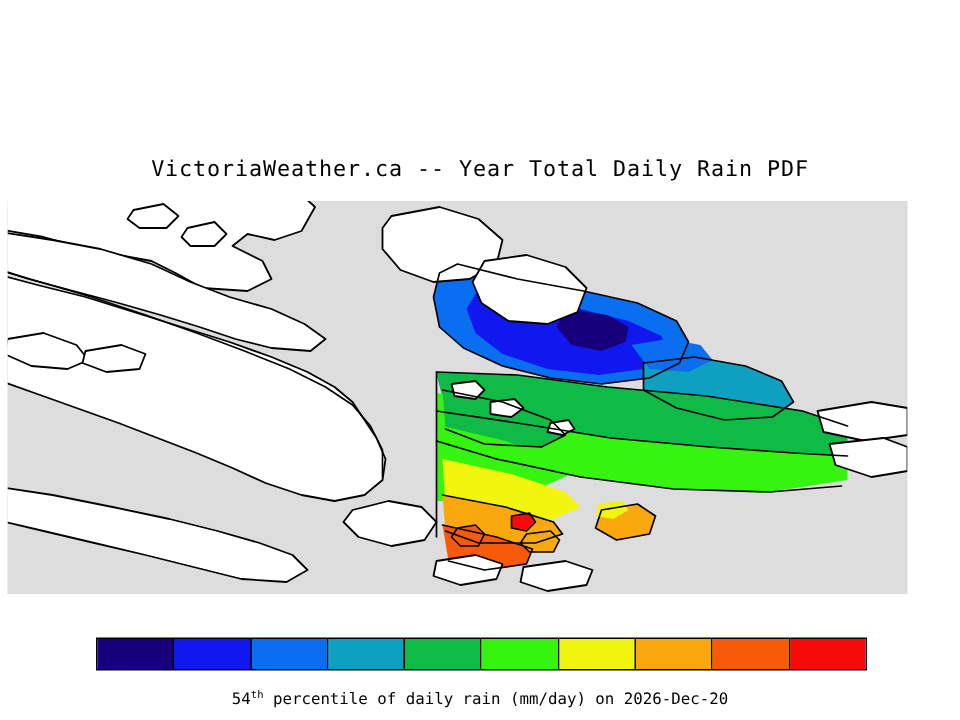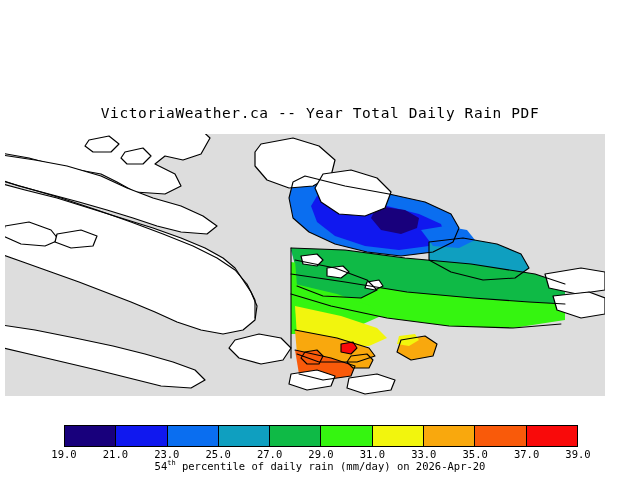--- a/index.html
+++ b/index.html
@@ -232,31 +232,18 @@
       <div class="cbar-seg" style="background: rgb(10, 110, 240);"></div>
       <div class="cbar-seg" style="background: rgb(15, 159, 192);"></div>
       <div class="cbar-seg" style="background: rgb(15, 186, 70);"></div>
       <div class="cbar-seg" style="background: rgb(53, 245, 16);"></div>
       <div class="cbar-seg" style="background: rgb(242, 245, 13);"></div>
       <div class="cbar-seg" style="background: rgb(249, 168, 13);"></div>
       <div class="cbar-seg" style="background: rgb(249, 90, 10);"></div>
       <div class="cbar-seg" style="background: rgb(249, 10, 10);"></div>
     </div>
 
-  <div class="cbar-ticks" id="colorbar-ticks">
-      <span class="cbar-tick" style="left: 64px;">19.0</span>
-      <span class="cbar-tick" style="left: 115.4px;">21.0</span>
-      <span class="cbar-tick" style="left: 166.8px;">23.0</span>
-      <span class="cbar-tick" style="left: 218.2px;">25.0</span>
-      <span class="cbar-tick" style="left: 269.6px;">27.0</span>
-      <span class="cbar-tick" style="left: 321px;">29.0</span>
-      <span class="cbar-tick" style="left: 372.4px;">31.0</span>
-      <span class="cbar-tick" style="left: 423.8px;">33.0</span>
-      <span class="cbar-tick" style="left: 475.2px;">35.0</span>
-      <span class="cbar-tick" style="left: 526.6px;">37.0</span>
-      <span class="cbar-tick" style="left: 578px;">39.0</span>
-    </div>
 
   <div class="cbar-caption">
-    <span>54</span><sup>th</sup><span> percentile of daily rain (mm/day) on 2026-Apr-20</span>
+    <span>54</span><sup>th</sup><span> percentile of daily rain (mm/day) on 2026-Dec-20</span>
   </div>
 
 </div>
 
 </body></html>

